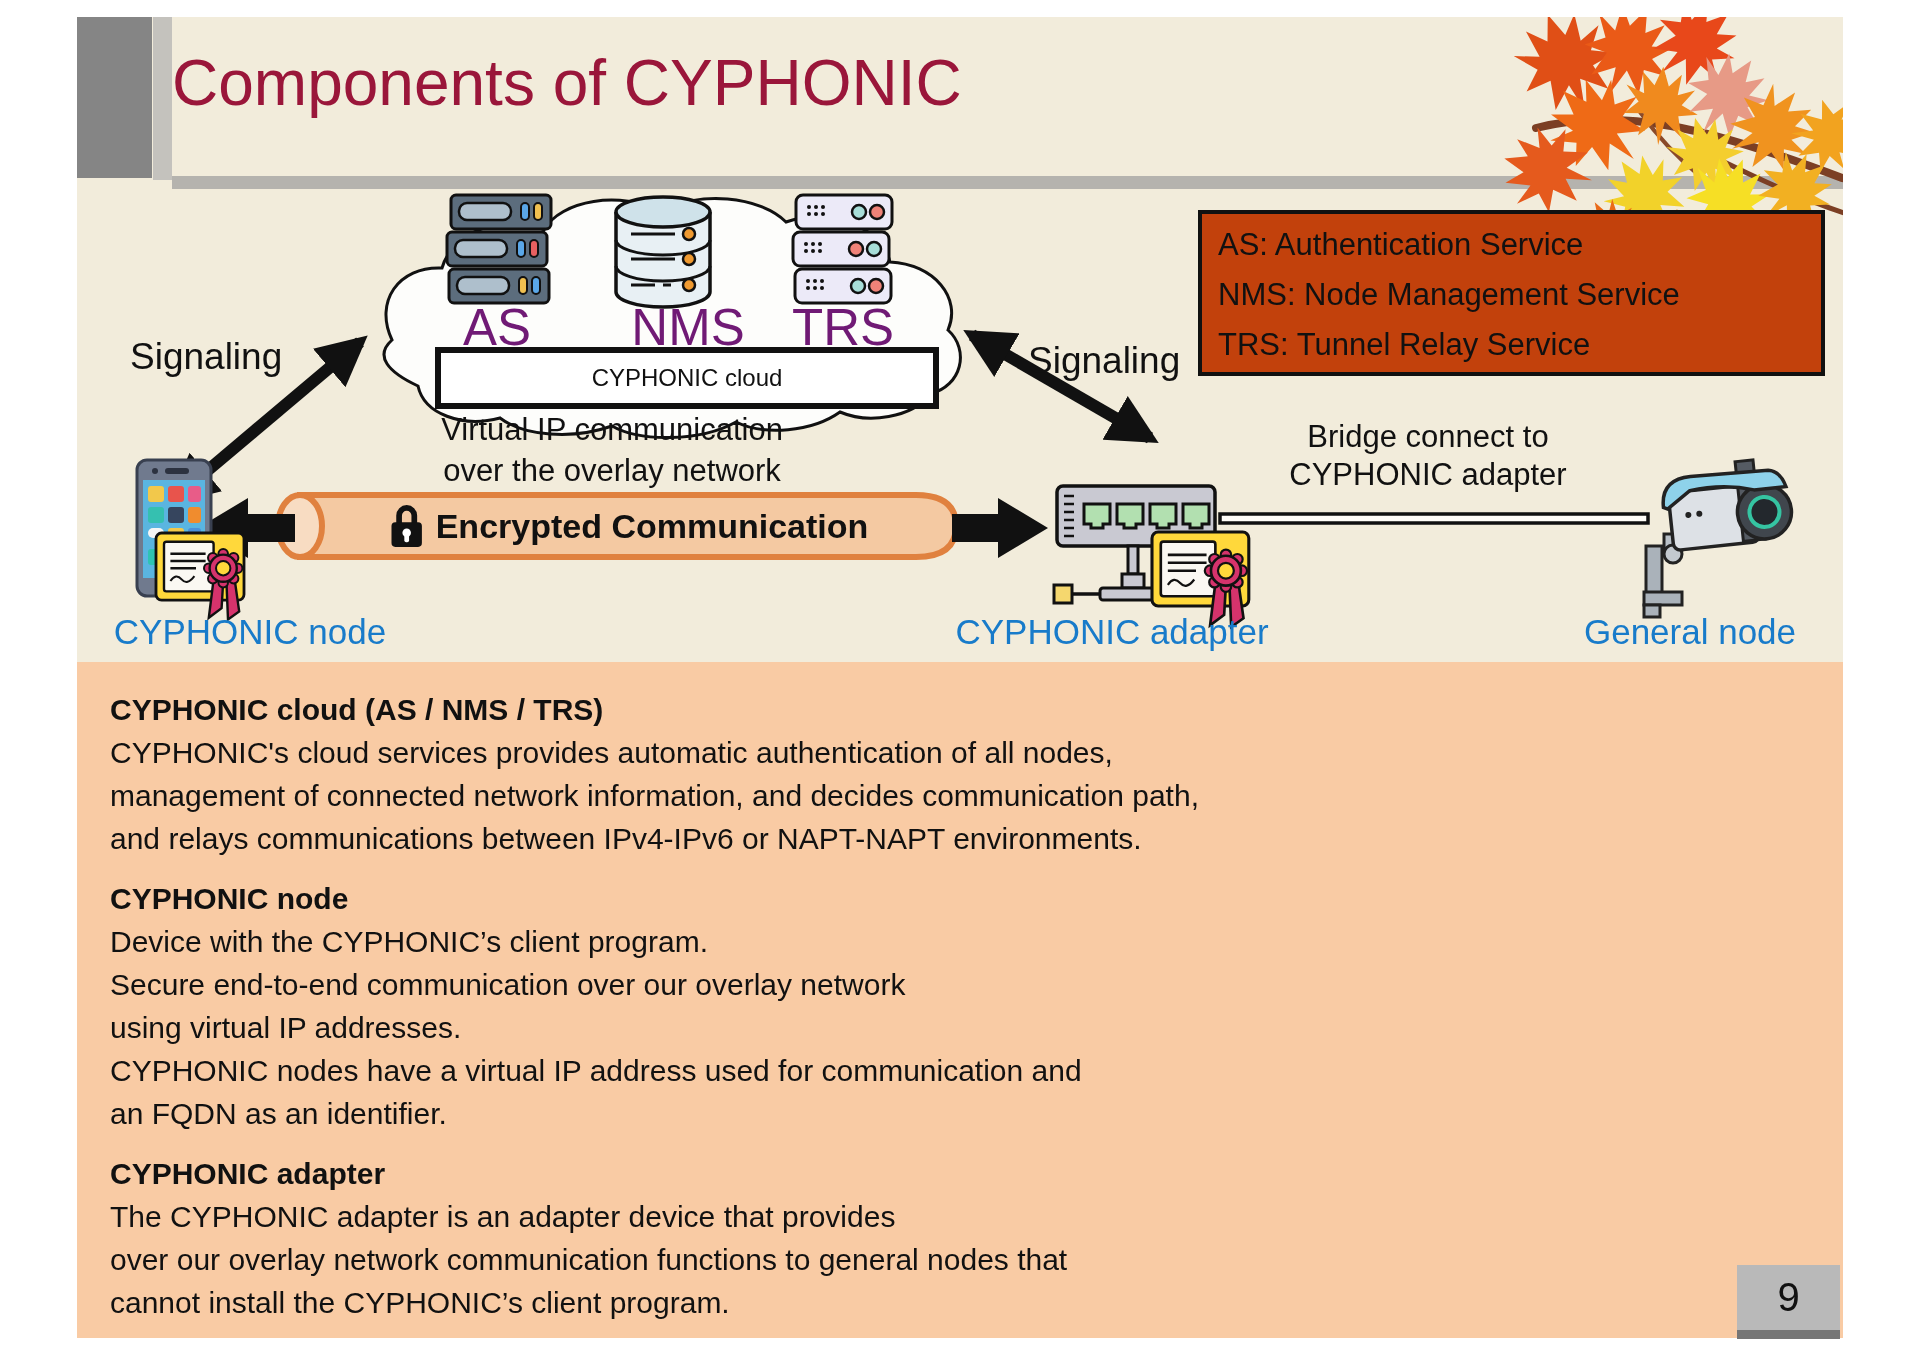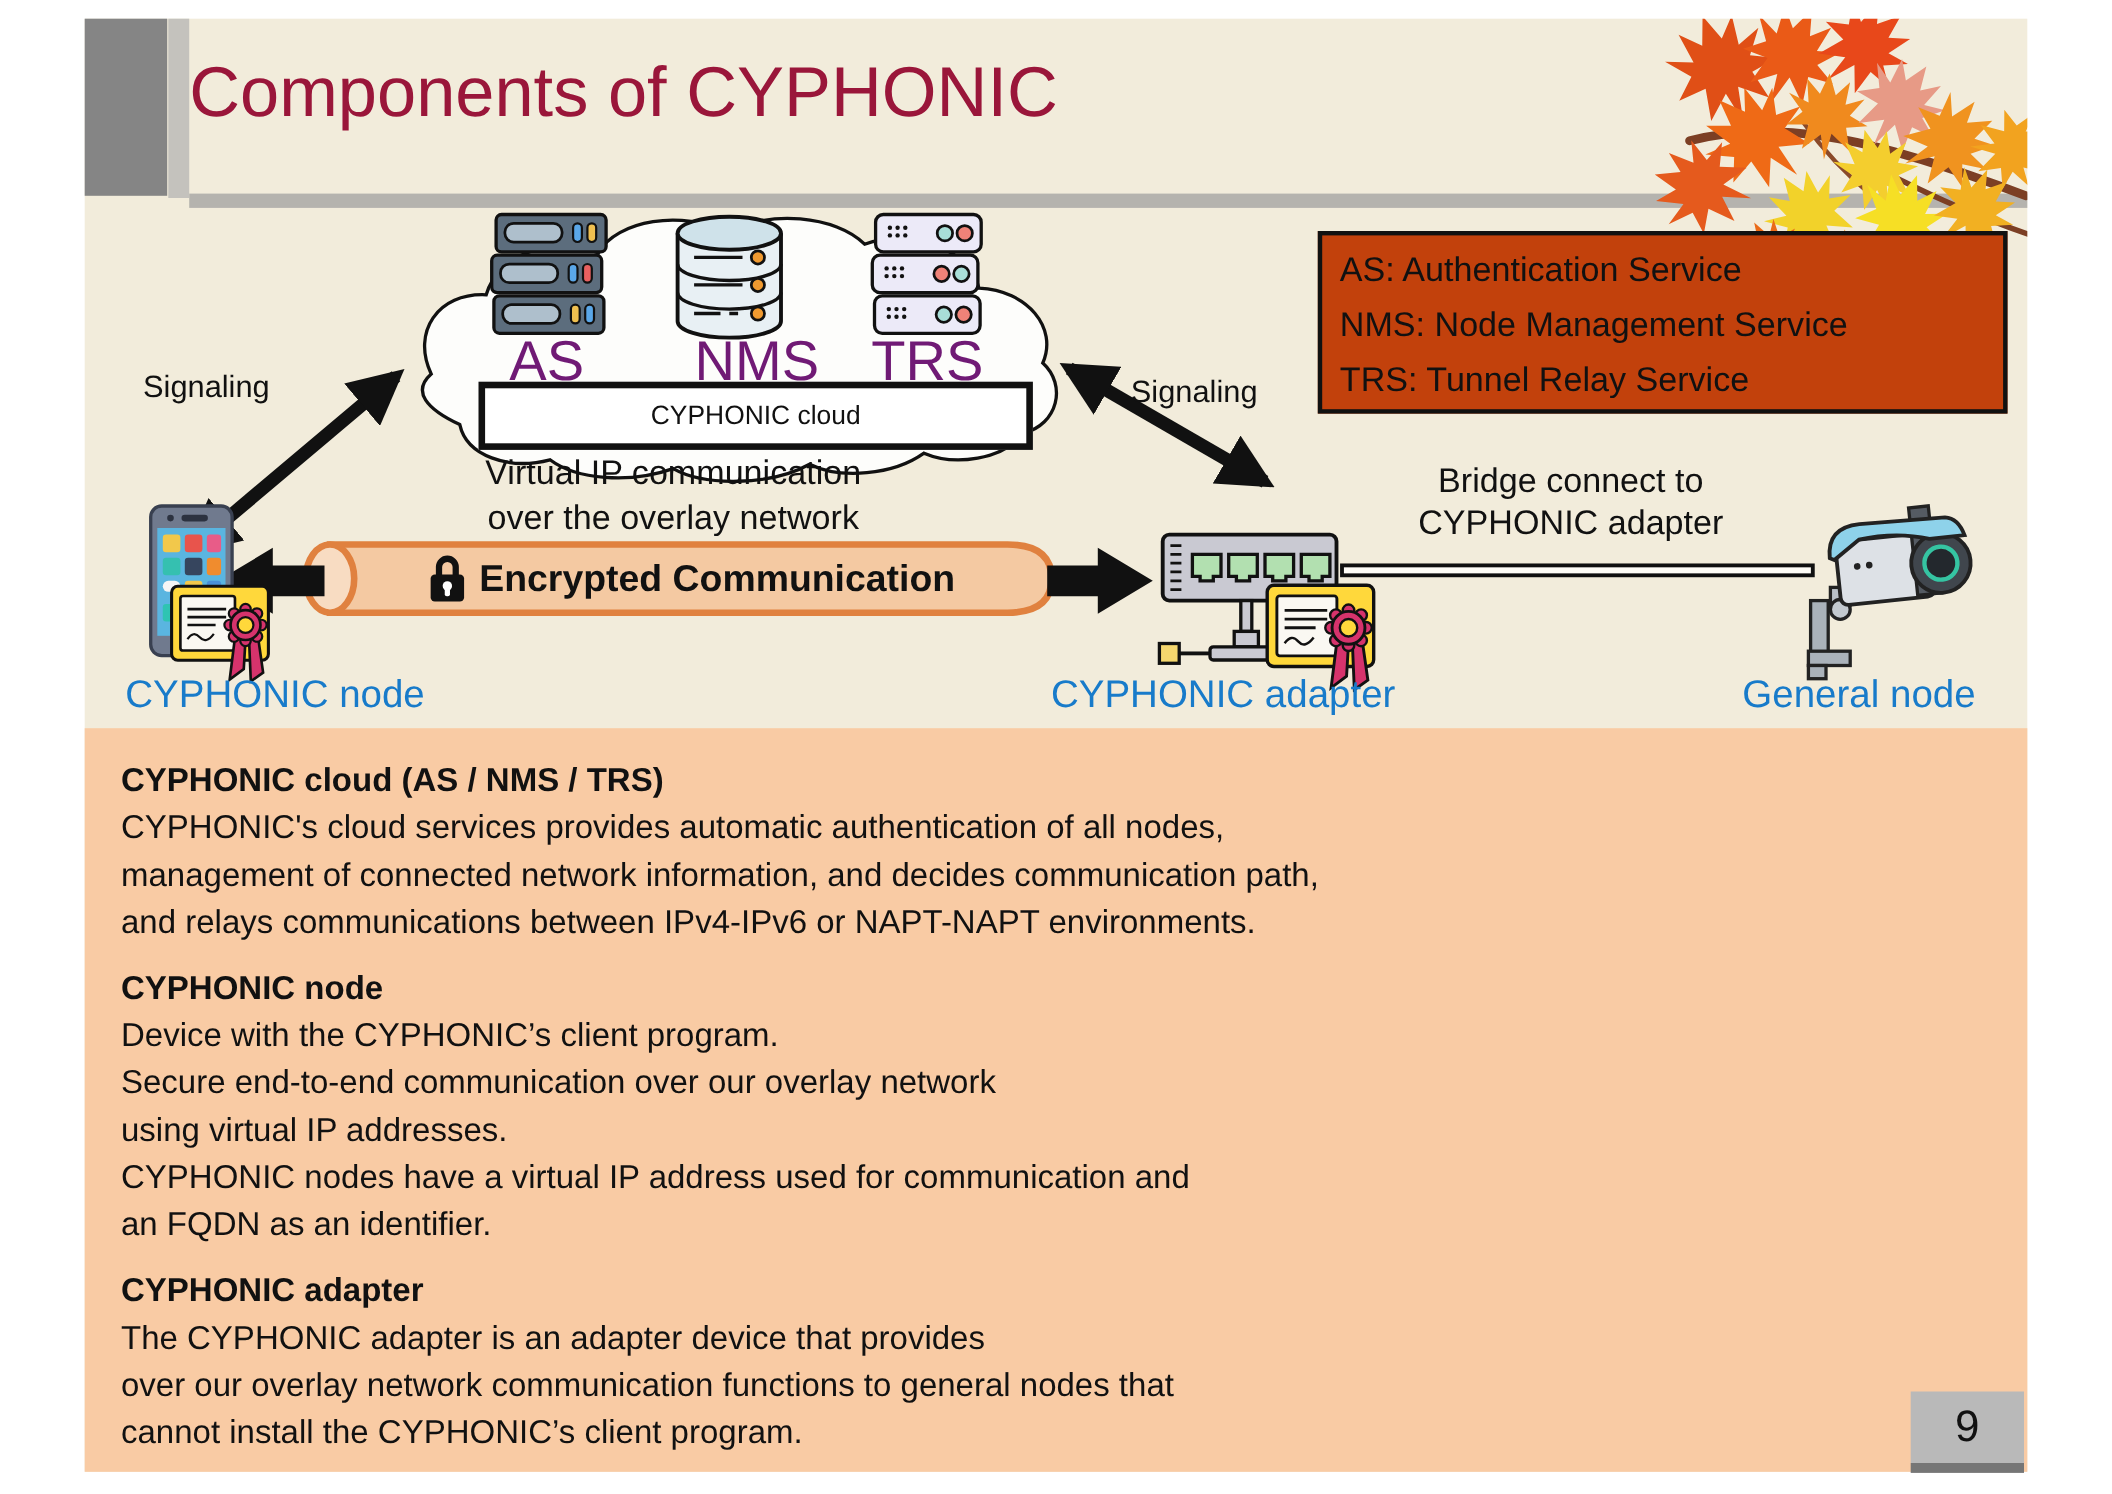--- a/index.html
+++ b/index.html
@@ -7,21 +7,21 @@
         font-family:"Liberation Sans",sans-serif;color:#111;}
   .slide-bg{position:absolute;left:77px;top:17px;width:1766px;height:1321px;background:#f2ecdb;z-index:1;}
   .deco-dark{position:absolute;left:77px;top:17px;width:75px;height:161px;background:#858585;z-index:2;}
   .deco-light{position:absolute;left:153px;top:17px;width:19px;height:163px;background:#c4c2bd;z-index:2;}
   .deco-rule{position:absolute;left:172px;top:176px;width:1671px;height:13px;background:#b5b3ae;z-index:2;}
   .title{position:absolute;left:172px;top:46px;font-size:64px;color:#9a163a;z-index:3;letter-spacing:0;}
   svg.layer{position:absolute;z-index:3;}
   #leaves{left:77px;top:17px;z-index:2;}
   .label{position:absolute;z-index:5;white-space:nowrap;}
   .center{transform:translateX(-50%);text-align:center;}
-  .signaling{font-size:28px;color:#111;}
+  .signaling{font-size:37px;color:#111;}
   .service{font-size:51px;color:#701a75;}
   .cloud-box{position:absolute;left:435px;top:347px;width:492px;height:50px;background:#fff;
              border:6px solid #111;display:flex;align-items:center;justify-content:center;
              font-size:24px;z-index:5;}
   .vip,.bridge-txt{font-size:31px;line-height:38px;}
   .legend{position:absolute;left:1198px;top:210px;width:627px;height:166px;background:#c2410c;
           border:4px solid #111;z-index:4;padding:6px 0 0 16px;box-sizing:border-box;}
   .legend div{font-size:31px;line-height:50px;}
   .enc-label{position:absolute;left:628px;top:500px;height:52px;transform:translateX(-50%);
              display:flex;align-items:center;gap:10px;z-index:5;}

